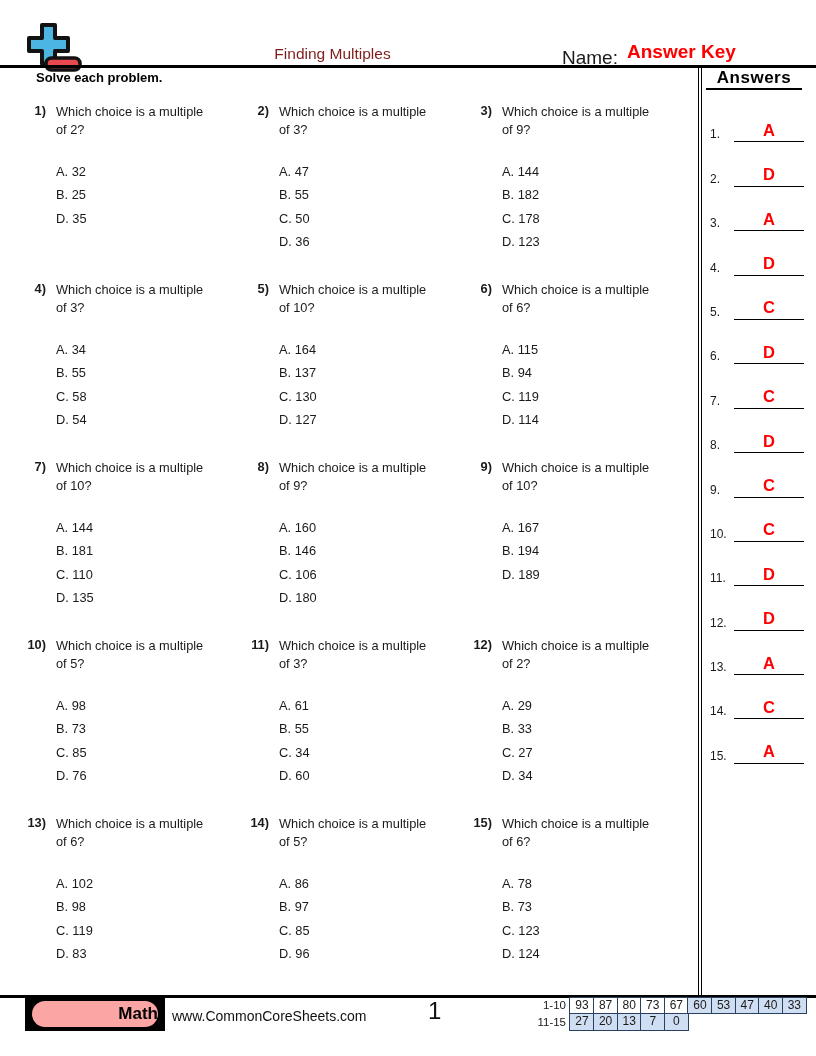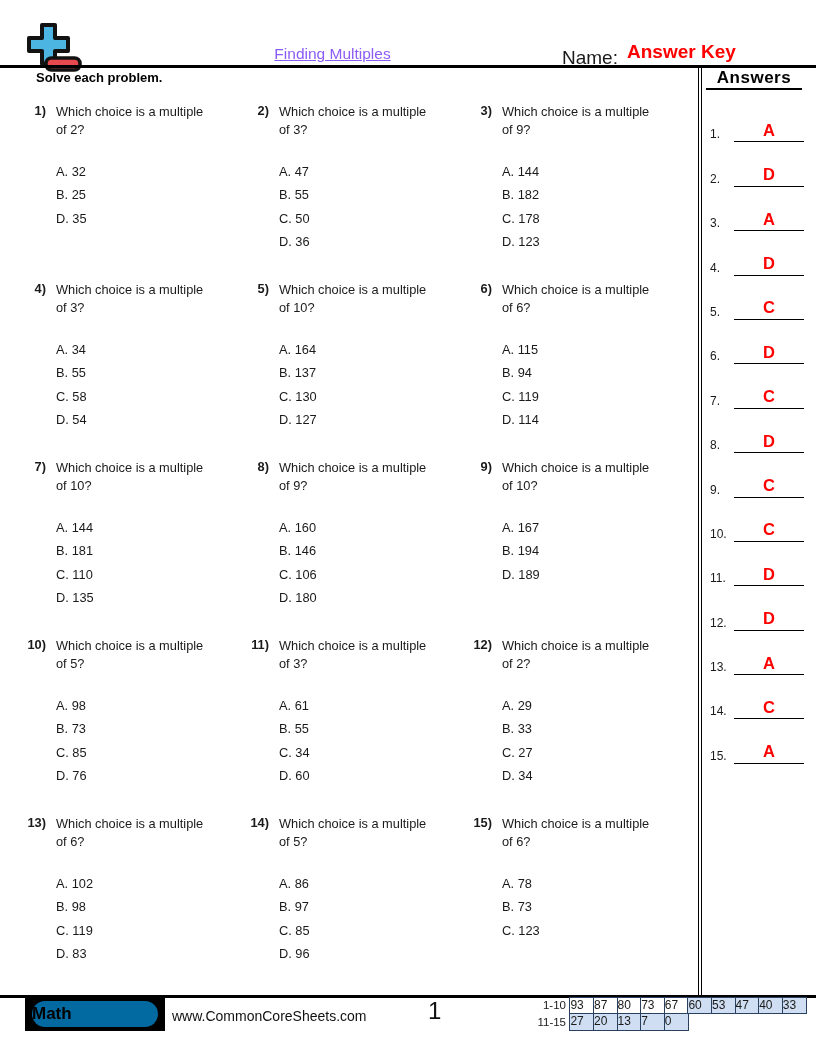--- a/index.html
+++ b/index.html
@@ -2,21 +2,21 @@
 <html><head>
 <meta charset="utf-8">
 <style>
   html,body{margin:0;padding:0;background:#e8e8e8;}
   .page{position:relative;width:816px;height:1056px;background:#ffffff;margin:0 auto;
         font-family:"Liberation Sans",sans-serif;color:#1a1a1a;overflow:hidden;}
 
   
   .logo{position:absolute;left:23px;top:21px;}
   .page-title{position:absolute;left:200px;top:45px;width:265px;text-align:center;
-              font-size:15.5px;color:#8b5cf6;text-decoration:underline;}
+              font-size:15.5px;color:#7f1d1d;}
   .name-label{position:absolute;left:562px;top:47px;font-size:19px;}
   .name-value{position:absolute;left:627px;top:41px;font-size:19px;font-weight:bold;color:#fe0000;}
   .header-rule{position:absolute;left:0;top:65px;width:816px;height:2.6px;background:#000;}
   .instruction{position:absolute;left:36px;top:70px;font-size:13px;font-weight:bold;color:#000;}
 
   
   .problems{position:absolute;left:14px;top:96px;display:grid;
             grid-template-columns:223px 223px 223px;grid-auto-rows:178px;}
   .problem{padding-top:7px;font-size:12.8px;}
   .p-head{display:flex;}
@@ -34,31 +34,31 @@
   .ans-list{position:absolute;left:703px;top:98px;width:111px;}
   .ans-item{height:44.4px;display:flex;align-items:flex-end;padding:0 10px 0 7px;box-sizing:border-box;}
   .ans-num{width:24px;font-size:12px;padding-bottom:1px;flex:none;}
   .ans-blank{flex:1;border-bottom:1.6px solid #000;text-align:center;}
   .ans-letter{color:#fe0000;font-weight:bold;font-size:16.5px;line-height:1;
               display:inline-block;padding-bottom:3px;}
 
   
   .footer-rule{position:absolute;left:0;top:995px;width:816px;height:2.6px;background:#000;}
   .math-badge{position:absolute;left:25px;top:997px;width:140px;height:34px;background:#000;}
-  .math-pill{position:absolute;left:7px;top:4px;right:7px;bottom:4px;background:#0369a1;
-             border-radius:14px;text-align:left;font-size:17px;font-weight:bold;
+  .math-pill{position:absolute;left:7px;top:4px;right:7px;bottom:4px;background:#fca5a5;
+             border-radius:14px;text-align:right;font-size:17px;font-weight:bold;
              line-height:26px;color:#000;}
   .website{position:absolute;left:172px;top:1008px;font-size:14px;color:#111;}
   .page-number{position:absolute;left:428px;top:997px;font-size:24px;color:#111;}
 
   .score{position:absolute;left:518px;top:996px;font-size:12px;}
   .score-row{display:flex;align-items:center;height:18.5px;}
   .score-label{width:48px;text-align:right;padding-right:5px;font-size:11.5px;flex:none;}
   .cell{width:23.2px;height:15.5px;border:1.6px solid #29405e;margin-left:-1.6px;
-        text-align:left;line-height:15.5px;background:#fff;flex:none;}
+        text-align:center;line-height:15.5px;background:#fff;flex:none;}
   .cell.blue{background:#cfdef2;}
   .score-row.second{margin-top:-1.6px;}
 </style>
 </head>
 <body>
 
 <div class="page">
 
   <div class="logo">
     <svg width="60" height="52" viewBox="0 0 60 52">
@@ -271,20 +271,21 @@
     <div class="problem">
       <div class="p-head">
           <span class="p-num">15)</span>
         <div class="p-q"><span>Which choice is a multiple</span><br>
           <span>of 6?</span></div>
         </div>
       <div class="p-choices">
         <div class="p-choice">A. 78</div>
         <div class="p-choice">B. 73</div>
         <div class="p-choice">C. 123</div>
+        <div class="p-choice">D. 124</div>
       </div>
     </div>
 
   </div>
 
   <div class="v-divider"></div>
   <div class="answers-title">Answers</div>
   <div class="ans-list">
     <div class="ans-item">
         <span class="ans-num">1.</span>

